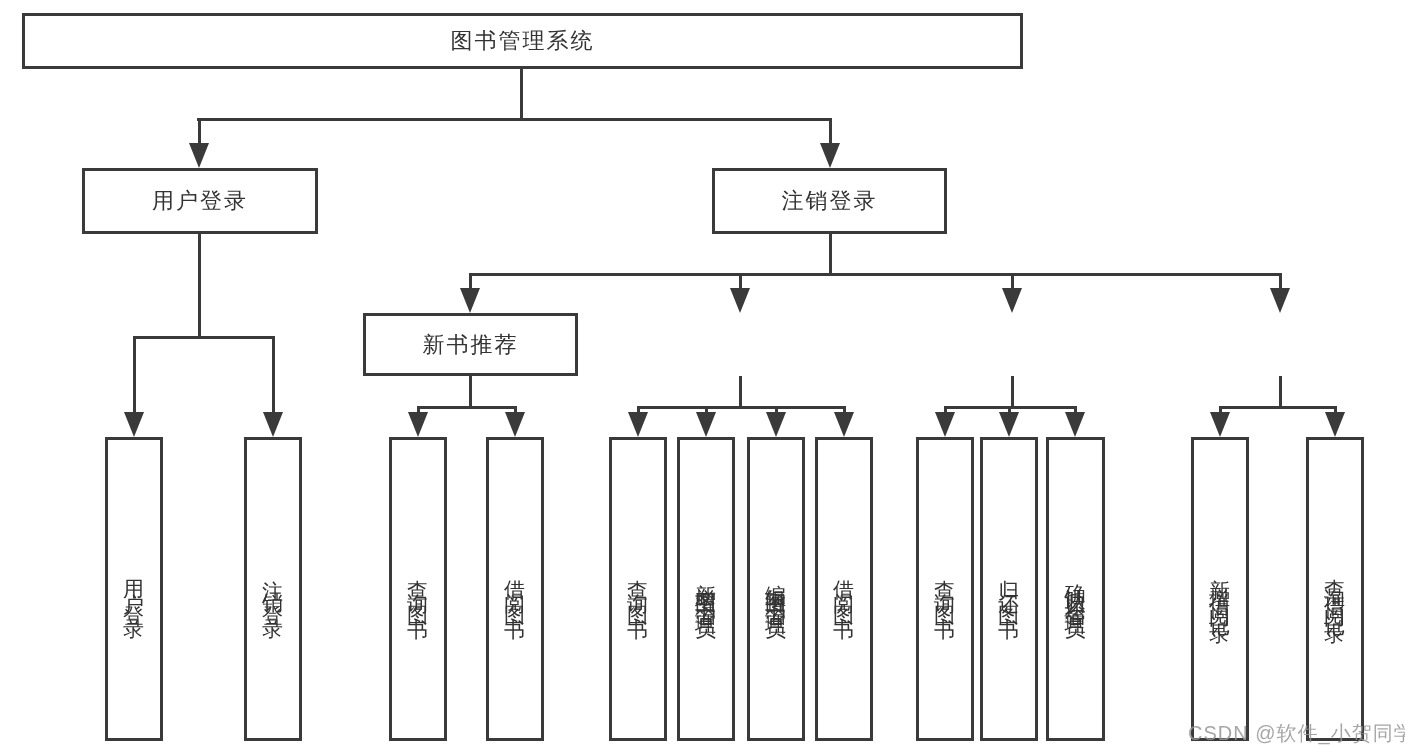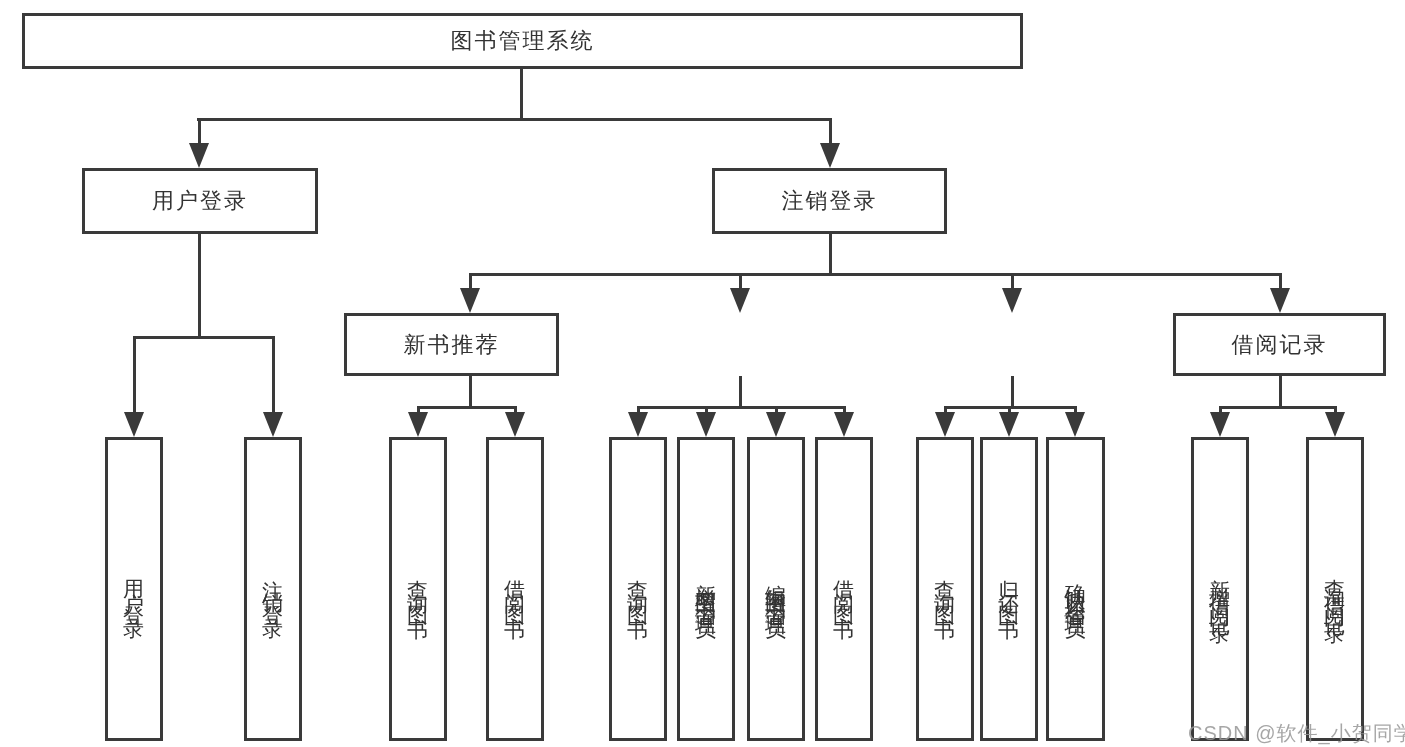--- a/index.html
+++ b/index.html
@@ -67,22 +67,21 @@
 </head>
 <body>
 
 <div id="diagram">
 
   <div class="node" style="left:22px;top:13px;width:1001px;height:56px">图书管理系统</div>
 
   <div class="node" style="left:82px;top:168px;width:236px;height:66px">用户登录</div>
   <div class="node" style="left:712px;top:168px;width:235px;height:66px">注销登录</div>
 
-  <div class="node" style="left:344px;top:313px;width:215px;height:63px">新书推荐</div>
-  <div class="node" style="left:1173px;top:313px;width:213px;height:63px">借阅记录</div>
+  <div class="node" style="left:363px;top:313px;width:215px;height:63px">新书推荐</div>
 
   <div class="node leaf ls-wide" style="left:105px;top:437px;width:58px;height:304px">
     <span>用户登录</span>
     </div>
   <div class="node leaf ls-wide" style="left:244px;top:437px;width:58px;height:304px">
     <span>注销登录</span>
     </div>
 
   <div class="node leaf ls-wide" style="left:389px;top:437px;width:58px;height:304px">
     <span>查询图书</span>

